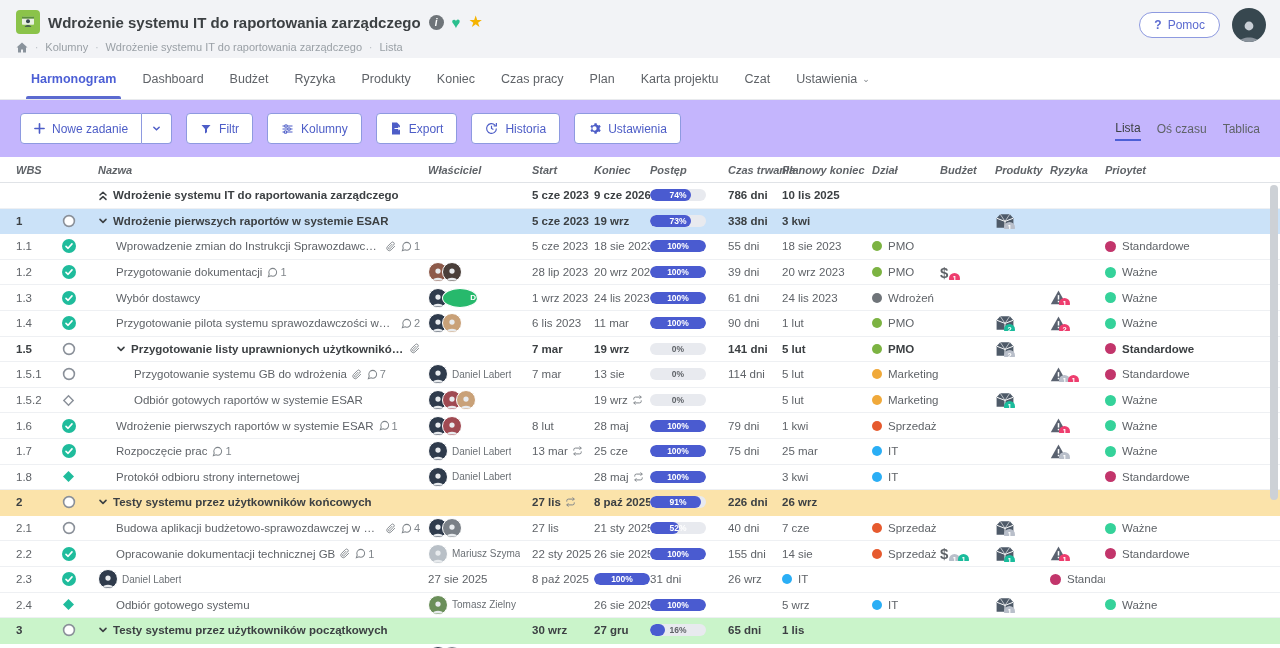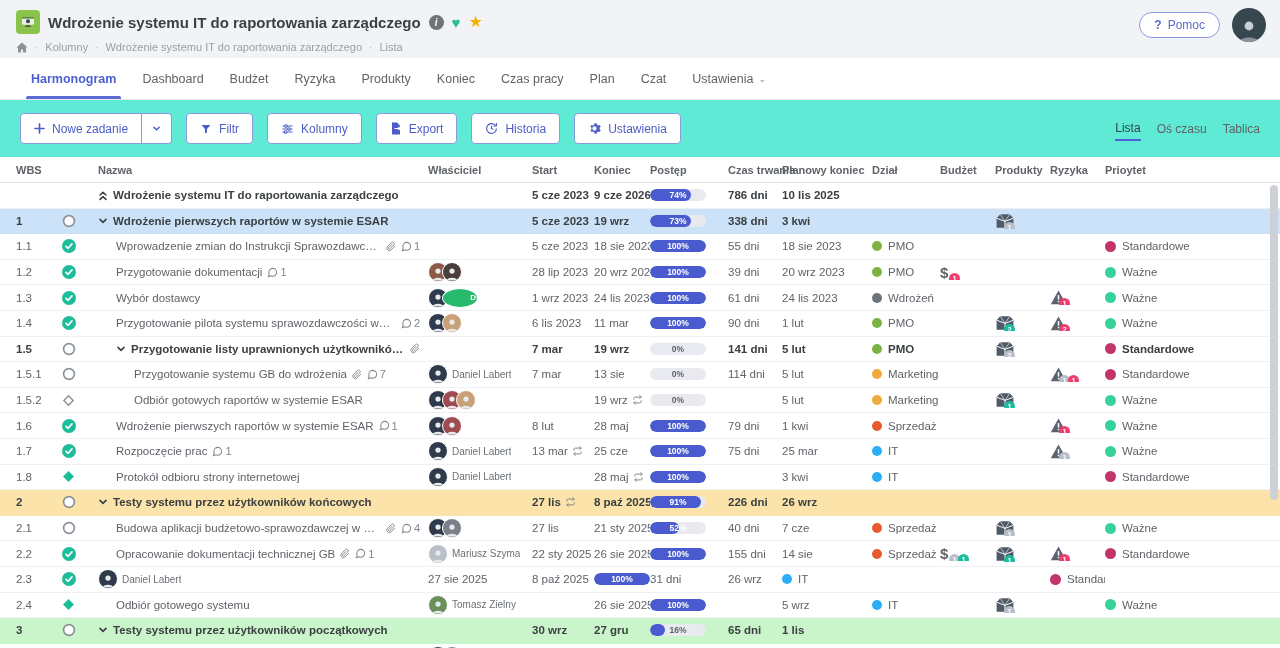--- a/index.html
+++ b/index.html
@@ -23,35 +23,35 @@
   .crumb { cursor:pointer; }
 
   
   .tabs { height:42px; background:#fff; border-bottom:1px solid #e8eaed; display:flex; align-items:stretch; gap:0; padding:0 18px; }
   .tab { display:flex; align-items:center; gap:5px; padding:0 13px; font-size:12.5px; color:#5f6368; cursor:pointer; position:relative; }
   .tab.active { color:#4c5fd5; font-weight:700; }
   .tab.active::after { content:""; position:absolute; left:8px; right:8px; bottom:0; height:3px; background:#5b6ad0; border-radius:2px 2px 0 0; }
   .tab .chev { font-size:9px; color:#80868b; }
 
   
-  .toolbar { height:57px; display:flex; align-items:center; padding:0 20px; background:#5eead4; }
+  .toolbar { height:57px; display:flex; align-items:center; padding:0 20px; background:#c4b5fd; }
   .btn-group { display:flex; gap:14px; align-items:center; }
   .btn { display:inline-flex; align-items:center; gap:7px; border:1px solid #8e9ae0; color:#4d5dc7; background:#fff; font-size:12px; font-weight:400; padding:0 13px; height:31px; border-radius:4px; cursor:pointer; white-space:nowrap; }
   .btn-split { display:inline-flex; }
   .btn-split .main { border-radius:4px 0 0 4px; }
   .btn-split .drop { border-left:none; border-radius:0 4px 4px 0; padding:0 10px; font-size:9px; }
   .ticon { display:inline-flex; align-items:center; }
   .view-switch { margin-left:auto; display:flex; gap:16px; font-size:12px; align-items:center; }
   .view { color:#5f6368; padding:4px 0; cursor:pointer; }
   .view.active { color:#3c4043; border-bottom:2px solid #4c5fd5; }
 
   
   .grid-cols { display:grid; grid-template-columns:46px 36px 330px 104px 62px 56px 78px 54px 90px 68px 55px 55px 55px 131px; align-items:center; }
   .thead { height:26px; padding-left:16px; border-bottom:1px solid #e0e3e7; font-size:11px; font-weight:700; color:#5f6368; }
-  .thead > div { padding-right:4px; white-space:nowrap; overflow:visible; }
+  .thead > div { padding-right:4px; white-space:nowrap; overflow:visible;font-style:italic; }
   .rows { position:relative; height:466px; overflow:hidden; }
   .row { height:25.6px; padding-left:16px; border-bottom:1px solid #eef0f3; font-size:11.5px; color:#5f6368; cursor:default; }
   .row.hl-blue  { background:#cbe2f8; border-bottom-color:#cbe2f8; }
   .row.hl-orange{ background:#fbe3aa; border-bottom-color:#fbe3aa; }
   .row.hl-green { background:#caf4ca; border-bottom-color:#caf4ca; }
   .row.bold, .row.bold .cell-name span.nm, .row.bold .cell { font-weight:700; color:#3c4043; }
   .cell { overflow:hidden; white-space:nowrap; }
   .cell-name { display:flex; align-items:center; gap:5px; padding-right:8px; }
   .cell-name .nm { overflow:hidden; text-overflow:ellipsis; white-space:nowrap; }
   .chev-btn { display:inline-flex; align-items:center; cursor:pointer; flex:0 0 auto; }
@@ -139,20 +139,23 @@
     <div class="tab">
       <span>Koniec</span>
     </div>
     <div class="tab">
       <span>Czas pracy</span>
     </div>
     <div class="tab">
       <span>Plan</span>
     </div>
     <div class="tab">
+      <span>Karta projektu</span>
+    </div>
+    <div class="tab">
       <span>Czat</span>
     </div>
     <div class="tab">
       <span>Ustawienia</span>
       <span class="chev">⌄</span>
     </div>
   </div>
 
 <div class="toolbar">
   <div class="btn-group" id="toolbar-buttons">

